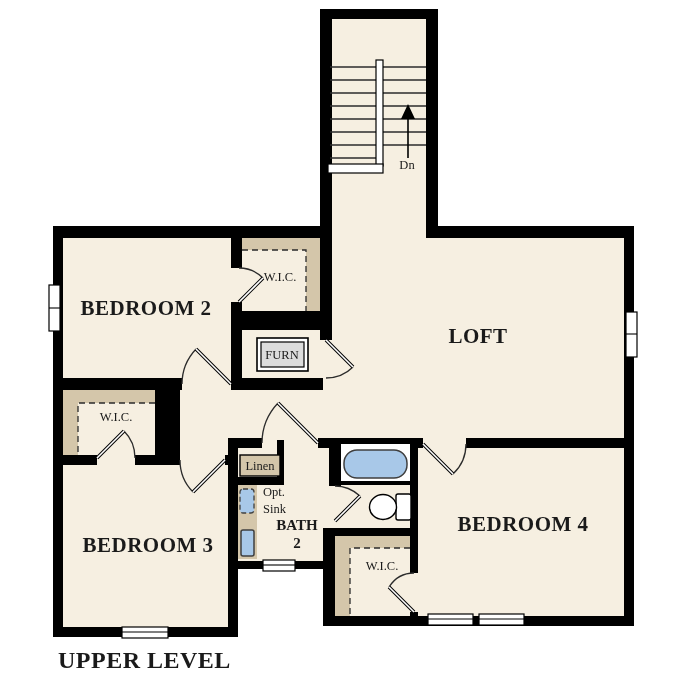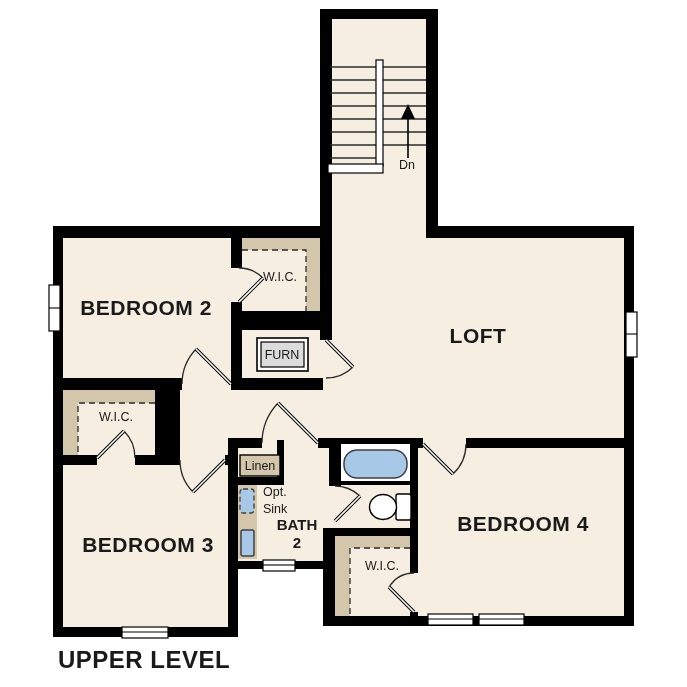--- a/index.html
+++ b/index.html
@@ -1,21 +1,21 @@
 <!DOCTYPE html>
 <html style="--wall: #000000; --floor: #f6efe1; --shelf: #d4c6aa; --blue: #a8c8e8; --gray: #dcdcdc; --bg: #ffffff; --ink: #1a1a1a;"><head>
 <meta charset="utf-8">
 <style>
   :root{
     --wall:#000000; --floor:#f6efe1; --shelf:#d4c6aa; --blue:#a8c8e8;
     --gray:#dcdcdc; --bg:#ffffff; --ink:#1a1a1a; --thin:#2b2b2b;
   }
   html,body{margin:0;padding:0;background:var(--bg);}
   .plan-wrap{width:687px;height:687px;position:relative;background:var(--bg);
-    font-family:Liberation Sans, sans-serif;}
+    font-family:Liberation Serif, serif;}
   svg{display:block;}
   .floor{fill:var(--floor);}
   .wall{fill:var(--wall);}
   .shelf{fill:var(--shelf);}
   .dash{fill:none;stroke:var(--thin);stroke-width:1.3;stroke-dasharray:6 4;}
   .tread{stroke:var(--thin);stroke-width:1.3;}
   .whitebox{fill:#ffffff;stroke:var(--wall);stroke-width:1.2;}
   .fix-blue{fill:var(--blue);stroke:#3f3f3f;stroke-width:1.5;}
   .fix-blue-dash{fill:var(--blue);stroke:#3f3f3f;stroke-width:1.3;stroke-dasharray:5 3;}
   .fix-white{fill:#ffffff;stroke:var(--wall);stroke-width:1.4;}

